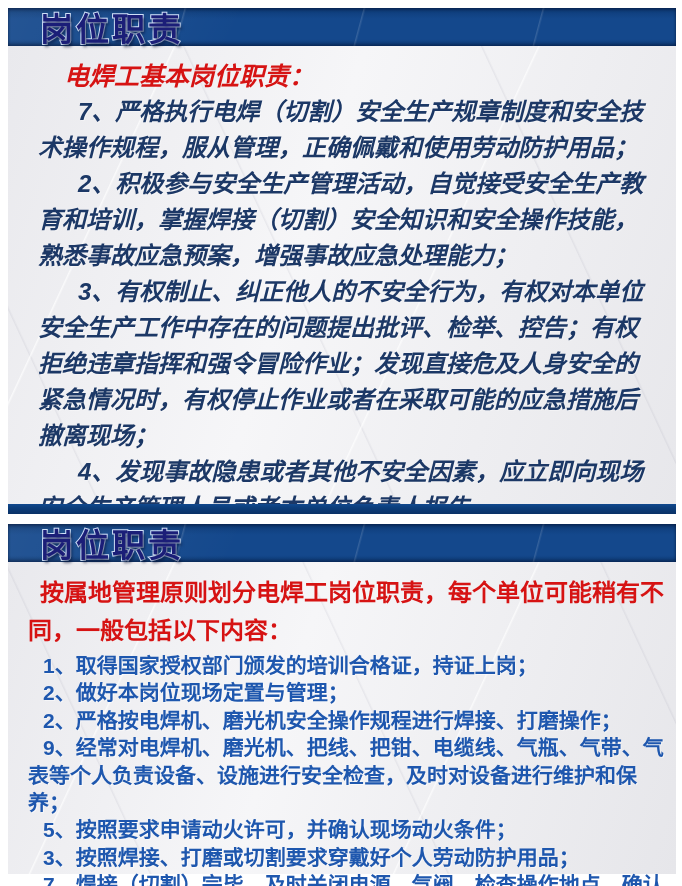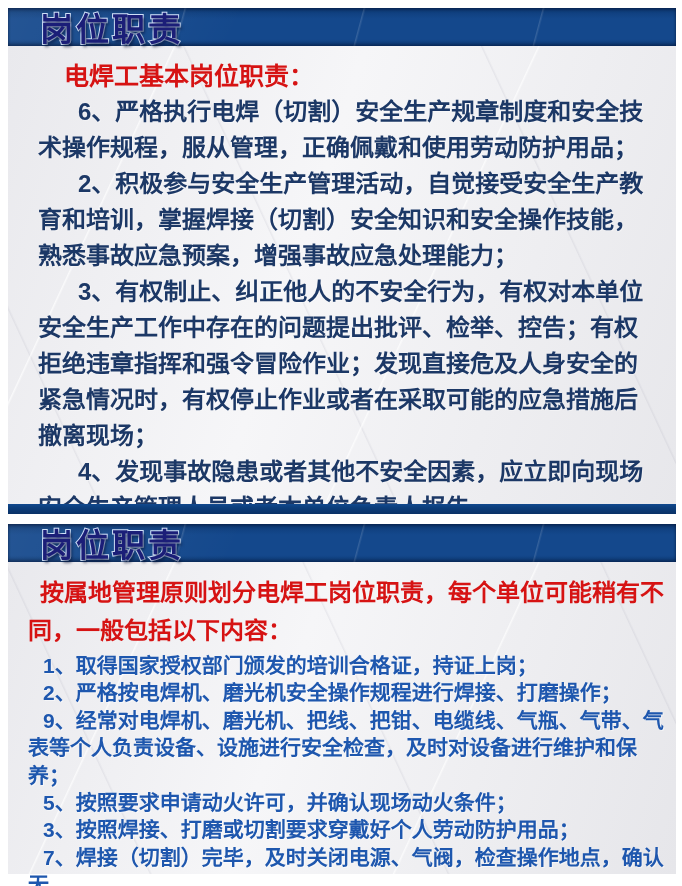--- a/index.html
+++ b/index.html
@@ -53,20 +53,21 @@
       repeating-linear-gradient(65deg, rgba(140,140,160,0) 0px, rgba(140,140,160,0) 128px, rgba(140,140,160,.12) 129px, rgba(140,140,160,0) 131px, rgba(140,140,160,0) 270px),
       linear-gradient(108deg, #e9e9ed 0%, #f6f6f8 42%, #eeeef1 70%, #e6e6ea 100%);
   }
   .body1{
     height:568px;
     padding:12px 16px 0 30px;
     font-size:24px;
     line-height:36px;
     color:var(--slide1-text);
     text-shadow:1px 1px 0 rgba(255,255,255,.35);
+    font-style:italic;
   }
   .body1 .heading-red{
     color:var(--red);
     font-size:25px;
     text-indent:26px;
     text-shadow:none;
   }
   .body1 .para{text-indent:40px;word-break:break-all;}
   .footer-bar{
     position:absolute;
@@ -97,34 +98,35 @@
 </style>
 </head>
 <body>
 
 <section class="card card1">
   <header class="slide-header">
     <h1 class="slide-title">岗位职责</h1>
   </header>
   <div class="slide-body body1">
     <p class="heading-red">电焊工基本岗位职责：</p>
-    <p class="para">6、严格执行电焊（切割）安全生产规章制度和安全技术操作规程，服从管理，正确佩戴和使用劳动防护用品；</p>
+    <p class="para">7、严格执行电焊（切割）安全生产规章制度和安全技术操作规程，服从管理，正确佩戴和使用劳动防护用品；</p>
     <p class="para">2、积极参与安全生产管理活动，自觉接受安全生产教育和培训，掌握焊接（切割）安全知识和安全操作技能，熟悉事故应急预案，增强事故应急处理能力；</p>
     <p class="para">3、有权制止、纠正他人的不安全行为，有权对本单位安全生产工作中存在的问题提出批评、检举、控告；有权拒绝违章指挥和强令冒险作业；发现直接危及人身安全的紧急情况时，有权停止作业或者在采取可能的应急措施后撤离现场；</p>
     <p class="para">4、发现事故隐患或者其他不安全因素，应立即向现场安全生产管理人员或者本单位负责人报告。</p>
   </div>
   <div class="footer-bar"></div>
 </section>
 
 <section class="card card2">
   <header class="slide-header">
     <h1 class="slide-title">岗位职责</h1>
   </header>
   <div class="slide-body body2">
     <p class="intro-red">按属地管理原则划分电焊工岗位职责，每个单位可能稍有不同，一般包括以下内容：</p>
     <p class="item">1、取得国家授权部门颁发的培训合格证，持证上岗；</p>
+    <p class="item">2、做好本岗位现场定置与管理；</p>
     <p class="item">2、严格按电焊机、磨光机安全操作规程进行焊接、打磨操作；</p>
     <p class="item">9、经常对电焊机、磨光机、把线、把钳、电缆线、气瓶、气带、气表等个人负责设备、设施进行安全检查，及时对设备进行维护和保养；</p>
     <p class="item">5、按照要求申请动火许可，并确认现场动火条件；</p>
     <p class="item">3、按照焊接、打磨或切割要求穿戴好个人劳动防护用品；</p>
     <p class="item">7、焊接（切割）完毕，及时关闭电源、气阀，检查操作地点，确认无</p>
   </div>
 </section>
 
 </body></html>

